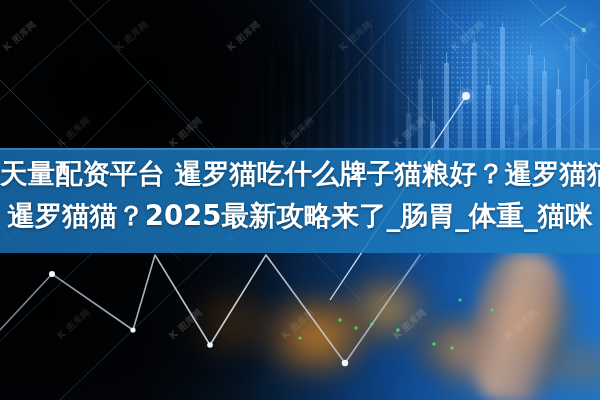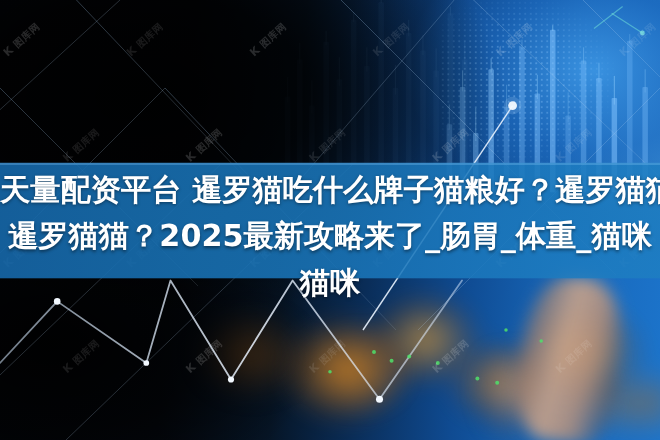--- a/index.html
+++ b/index.html
@@ -346,16 +346,15 @@
       <div class="wm" style="left: 390px; top: 318px;"><span class="mark">K </span><span>图库网</span></div>
       <div class="wm dim" style="left: 502px; top: 318px;"><span class="mark">K </span><span>图库网</span></div>
     </div>
 
   <div class="band"></div>
   <div class="band-top"></div>
 
   <div class="headline">
     <span class="ln ln1">天量配资平台 暹罗猫吃什么牌子猫粮好？暹罗猫猫</span>
     <span class="ln ln2">暹罗猫猫？2025最新攻略来了_肠胃_体重_猫咪</span>
-    <span class="ln ln3">猫咪</span>
   </div>
 
 </div>
 
 </body></html>

